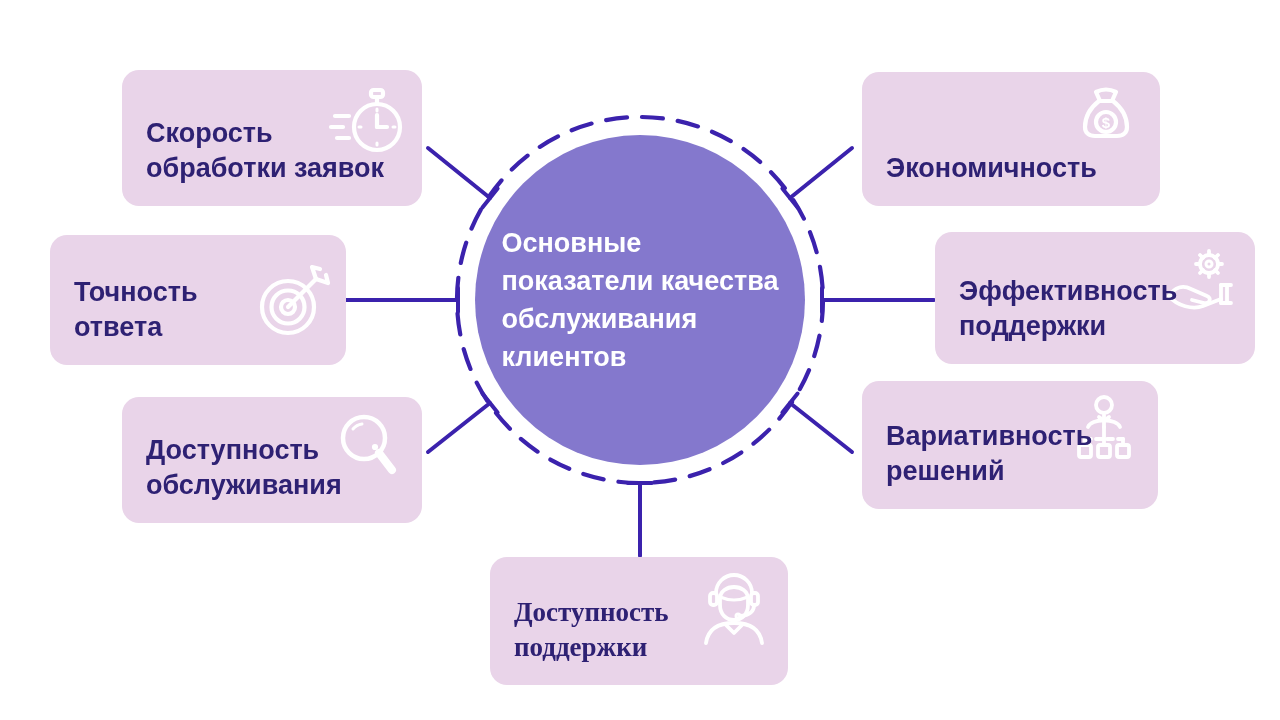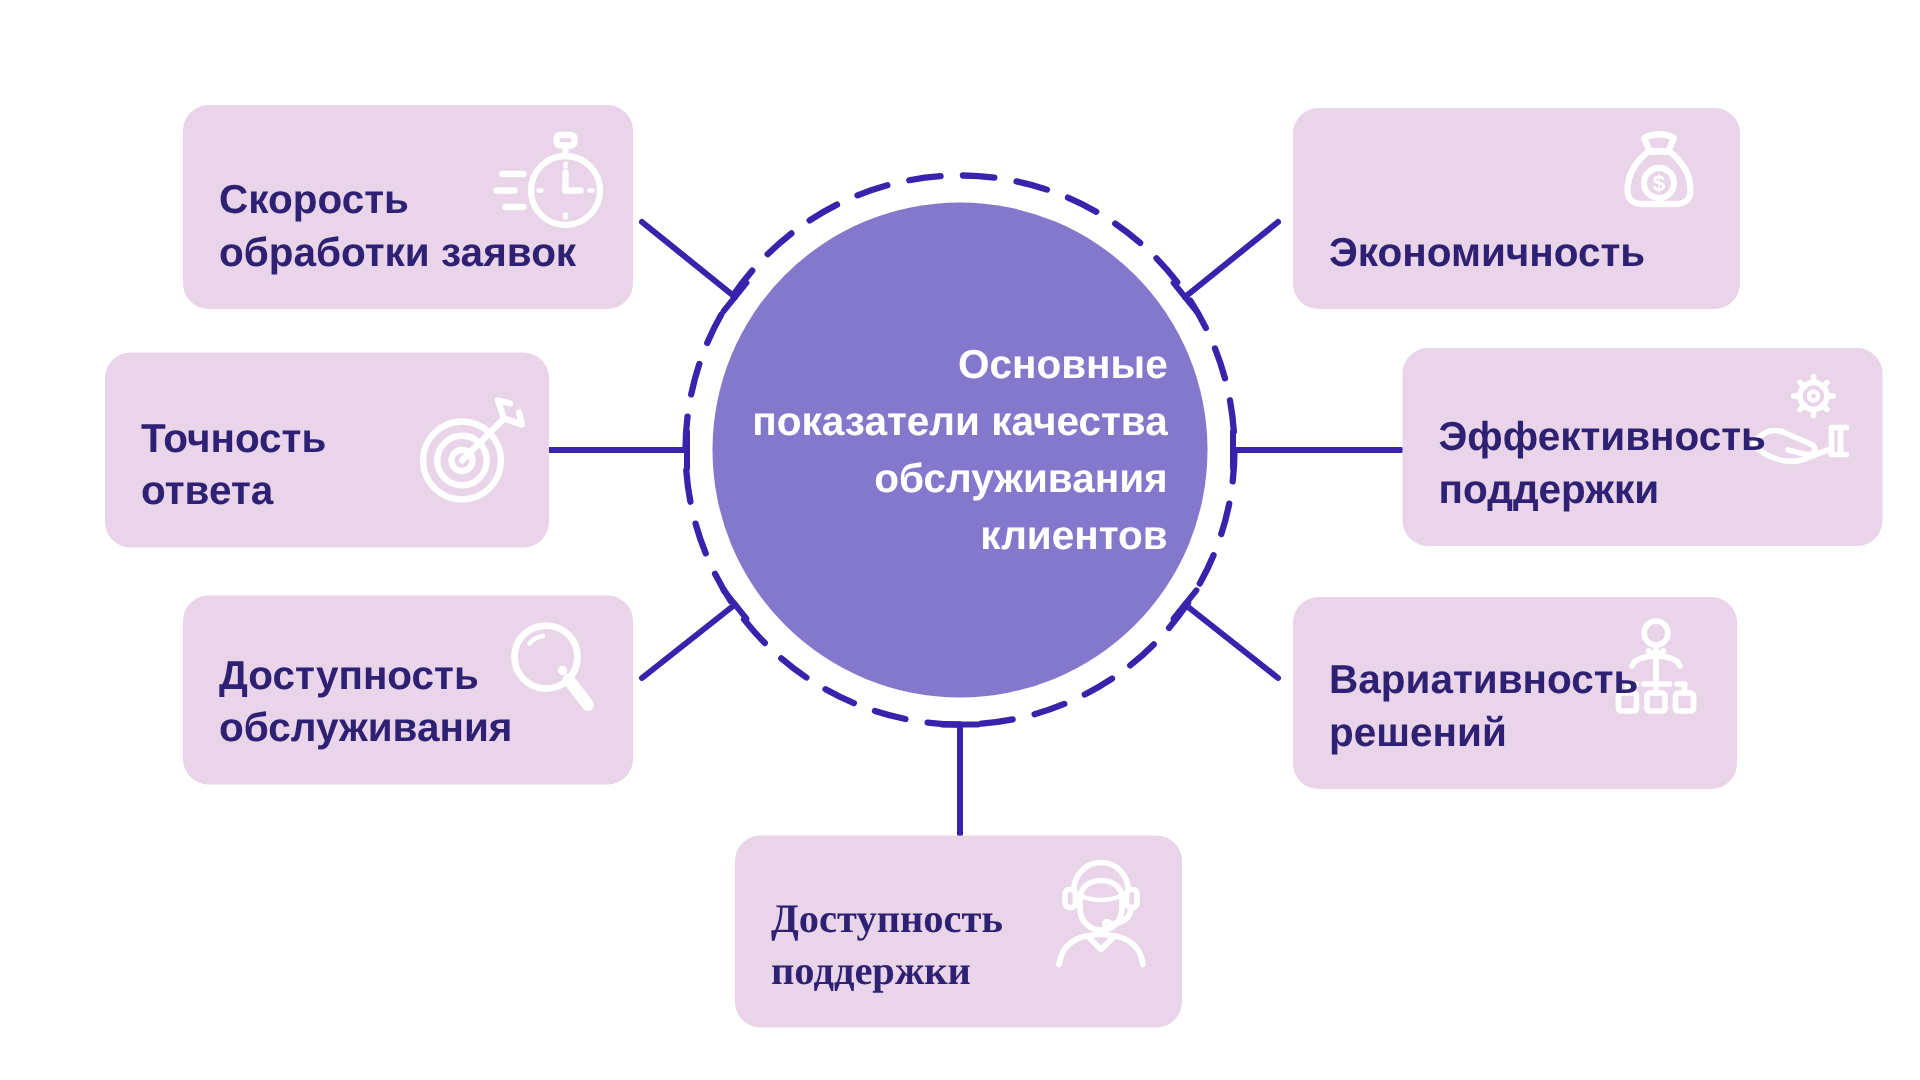--- a/index.html
+++ b/index.html
@@ -32,21 +32,21 @@
     background: #8478cd;
     display: flex;
     align-items: center;
     justify-content: center;
   }
   .center-title {
     color: #ffffff;
     font-size: 27px;
     font-weight: bold;
     line-height: 38px;
-    text-align: right;
+    text-align: left;
     white-space: pre-line;
   }
   .node {
     position: absolute;
     background: #e9d4e9;
     border-radius: 17px;
   }
   .node .label {
     position: absolute;
     left: 24px;
@@ -61,25 +61,25 @@
     position: absolute;
     right: 14px;
     top: 12px;
     width: 80px;
     height: 80px;
   }
   .icon svg { width: 100%; height: 100%; display: block; }
 
   
   .n-speed        { left: 122px; top:  70px; width: 300px; height: 136px; }
-  .n-accuracy     { left:  50px; top: 235px; width: 296px; height: 130px; margin-left: 20px; }
+  .n-accuracy     { left:  50px; top: 235px; width: 296px; height: 130px; }
   .n-transparency { left: 122px; top: 397px; width: 300px; height: 126px; }
   .n-economy      { left: 862px; top:  72px; width: 298px; height: 134px; }
   .n-effectiveness{ left: 935px; top: 232px; width: 320px; height: 132px; }
-  .n-variability  { left: 862px; top: 398px; width: 296px; height: 128px; }
+  .n-variability  { left: 862px; top: 381px; width: 296px; height: 128px; }
   .n-availability { left: 490px; top: 557px; width: 298px; height: 128px; font-family: Liberation Serif, serif; }
 
   .n-accuracy .icon      { top: 24px; }
   .n-availability .icon  { top: 16px; }
 </style>
 </head>
 <body>
 
 <div class="canvas">
 

